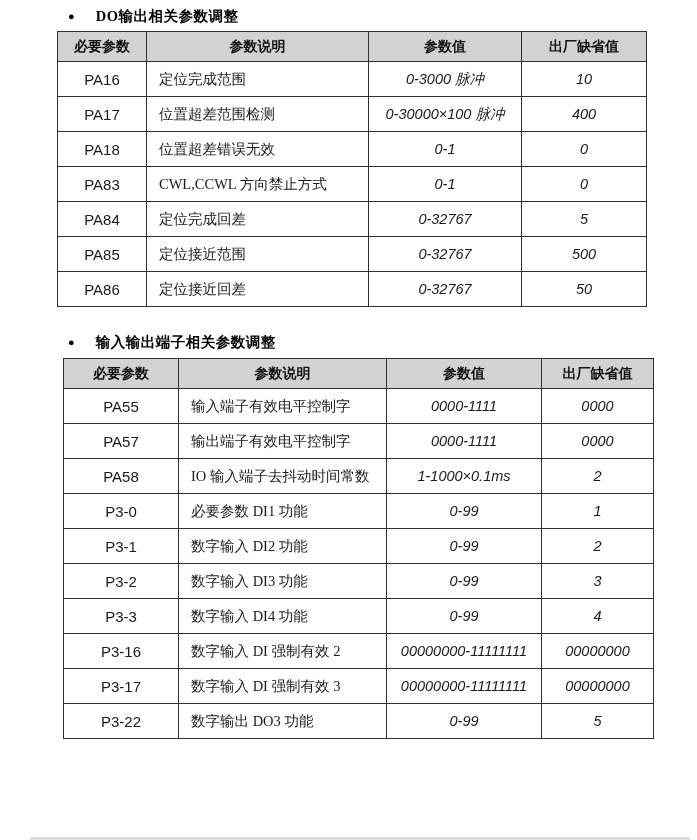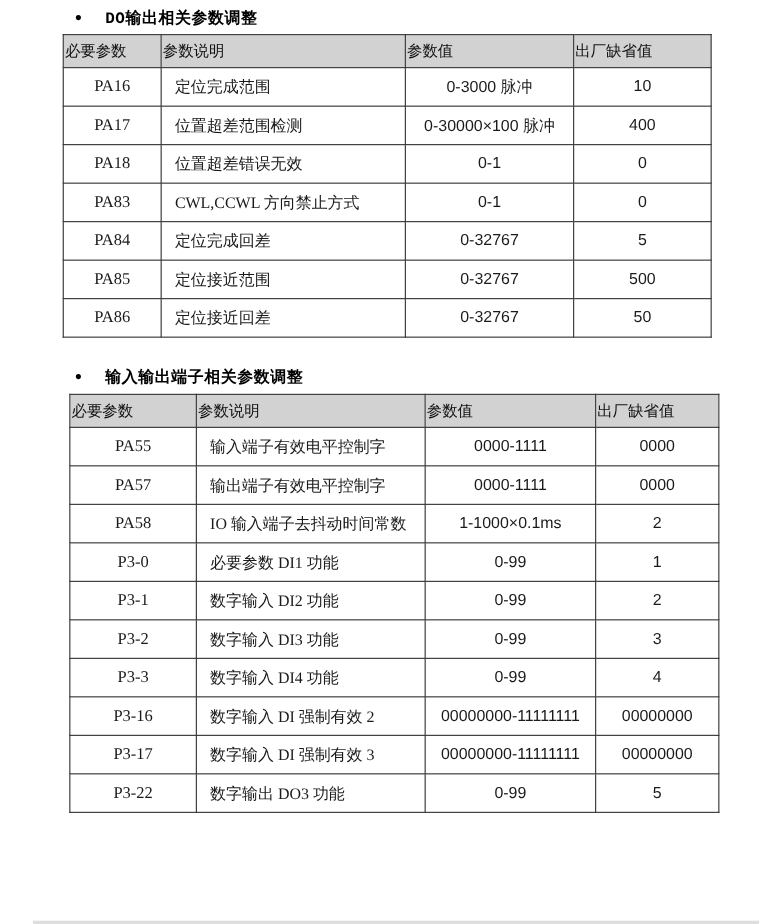--- a/index.html
+++ b/index.html
@@ -22,21 +22,21 @@
     font-size: 14.5px;
     color: #000;
   }
   .section-heading .bullet {
     margin-left: 68px;
     font-size: 11px;
     line-height: 1;
   }
   .section-heading .heading-text {
     margin-left: 21px;
-    font-family: Liberation Mono, monospace;
+    font-family: Liberation Serif, serif;
     letter-spacing: 0.5px;
   }
   #heading-1 { padding-top: 7px; }
   #heading-2 { margin-top: 26px; }
 
   table {
     border-collapse: collapse;
     table-layout: fixed;
   }
   #table-1 { margin: 5px 0 0 57px; width: 577px; }
@@ -44,50 +44,51 @@
 
   th, td {
     border: 1px solid #2f2f2f;
     overflow: hidden;
     white-space: nowrap;
   }
   thead th {
     background: #d2d2d2;
     height: 27px;
     font-size: 14px;
-    font-weight: normal;
-    text-align: left;
+    font-weight: bold;
+    text-align: center;
     color: #111;
   }
   tbody td { height: 32px; }
 
   
   #table-1 .col0 { width: 86px; }
   #table-1 .col1 { width: 219px; }
   #table-1 .col2 { width: 150px; }
   #table-1 .col3 { width: 122px; }
   #table-2 .col0 { width: 112px; }
   #table-2 .col1 { width: 205px; }
   #table-2 .col2 { width: 152px; }
   #table-2 .col3 { width: 109px; }
 
   td.param {
     text-align: center;
-    font-family: Liberation Serif, serif;
+    font-family: Liberation Sans, sans-serif;
     font-size: 15px;
   }
   td.desc {
     text-align: left;
     padding-left: 12px;
     font-size: 14.5px;
   }
   td.value, td.default {
     text-align: center;
     font-family: "Liberation Sans", "DejaVu Sans", sans-serif;
     font-size: 14.5px;
+    font-style: italic;
   }
 
   .page-cutoff-line {
     position: absolute;
     left: 30px;
     bottom: 0;
     width: 660px;
     height: 3px;
     background: #dedede;
   }

